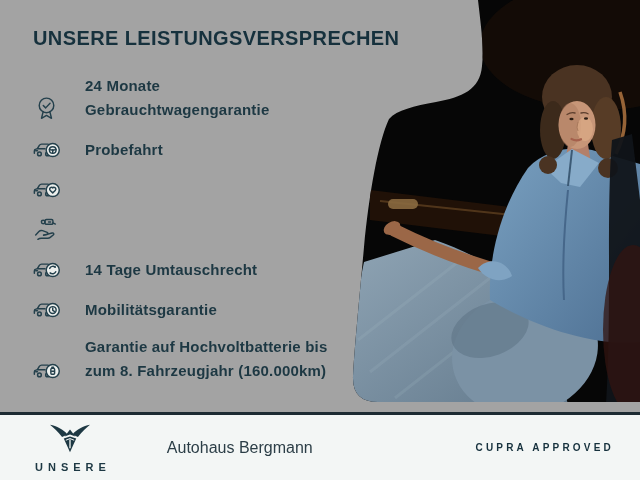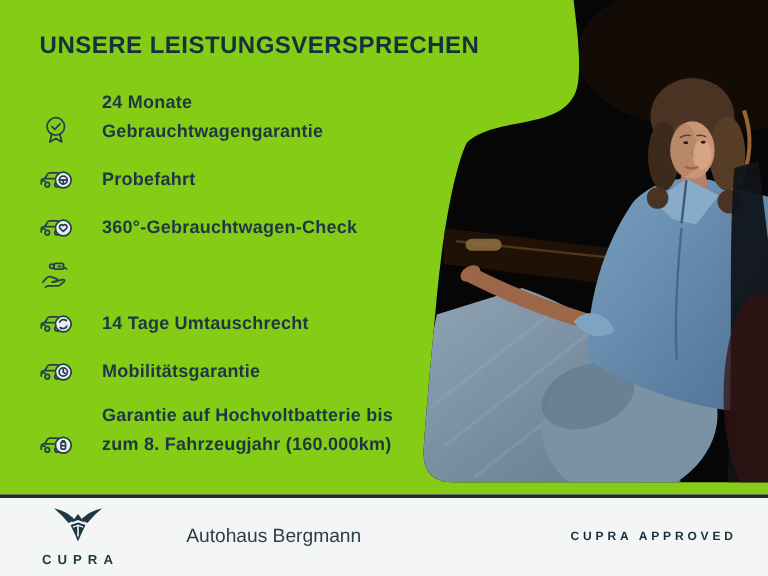--- a/index.html
+++ b/index.html
@@ -1,16 +1,16 @@
 <!DOCTYPE html>
 <html><head>
 <meta charset="utf-8">
 <style>
   html,body{margin:0;padding:0;background:#dfe2e1;}
-  .canvas{position:relative;width:640px;height:480px;background:#84cc16;overflow:hidden;
+  .canvas{position:relative;width:640px;height:480px;background:#a3a3a3;overflow:hidden;
           font-family:"Liberation Sans",sans-serif;}
   .title{position:absolute;left:33px;top:27px;font-size:20px;font-weight:700;
          letter-spacing:.4px;color:#16313d;white-space:nowrap;}
   .promises{position:absolute;left:33px;top:74px;display:flex;flex-direction:column;}
   .row{display:flex;align-items:flex-end;margin-bottom:13px;}
   .icon{width:27px;height:27px;flex:0 0 27px;margin-right:25px;display:flex;}
   .icon svg{width:27px;height:27px;}
   .ico *{stroke:#24404c;stroke-width:1.4;fill:none;stroke-linecap:round;stroke-linejoin:round;}
   .ico .b{fill:#ecefed;}
   .ico .f{fill:#24404c;stroke:none;}
@@ -74,21 +74,20 @@
     </div>
 
     <div class="row">
       <span class="icon">
         <svg viewBox="0 0 26 26" class="ico">
           <use href="#i-car"></use>
           <circle class="b" cx="19" cy="14.5" r="6.3" style="fill:#ecefed"></circle>
           <path d="M19 17.2l-2.4-2.3c-1.2-1.2-.3-3.1 1.2-3.1.7 0 1 .3 1.2.8.2-.5.5-.8 1.2-.8 1.5 0 2.4 1.9 1.2 3.1z"></path>
         </svg>
       </span>
-      <span class="label">360°-Gebrauchtwagen-Check</span>
     </div>
 
 
     <div class="row">
       <span class="icon">
         <svg viewBox="0 0 26 26" class="ico">
           <rect x="11.6" y="4.4" width="7.6" height="4.6" rx="1.4"></rect>
           <circle cx="9.8" cy="6.7" r="1.7"></circle>
           <path d="M15 6.7h2"></path>
           <path d="M19.2 7.5l2.4 1.2"></path>
@@ -212,19 +211,19 @@
           <g fill="#1d3843">
             <path d="M2 1 C10 2.5 18 6.5 23 12.5 L16.5 15.5 C11.5 9.5 6.5 4.5 2 1 Z"></path>
             <path d="M50 1 C42 2.5 34 6.5 29 12.5 L35.5 15.5 C40.5 9.5 45.5 4.5 50 1 Z"></path>
             <path d="M26 6.5 L32.5 15 L26 12.5 L19.5 15 Z"></path>
             <path d="M18.5 17.5 L26 15 L33.5 17.5 L29.5 26 L26 34 L22.5 26 Z"></path>
           </g>
           <path d="M26 18.5 L26 29" stroke="#f3f6f5" stroke-width="1.6"></path>
           <path d="M21 19.5 L26 17.5 L31 19.5" stroke="#f3f6f5" stroke-width="1.2" fill="none"></path>
         </svg>
       </span>
-      <span class="wordmark">CUPRA</span>
+      <span class="wordmark">UNSERE</span>
     </div>
     <span class="dealer">Autohaus Bergmann</span>
     <span class="approved">CUPRA APPROVED</span>
   </div>
 
 </div>
 
 </body></html>

